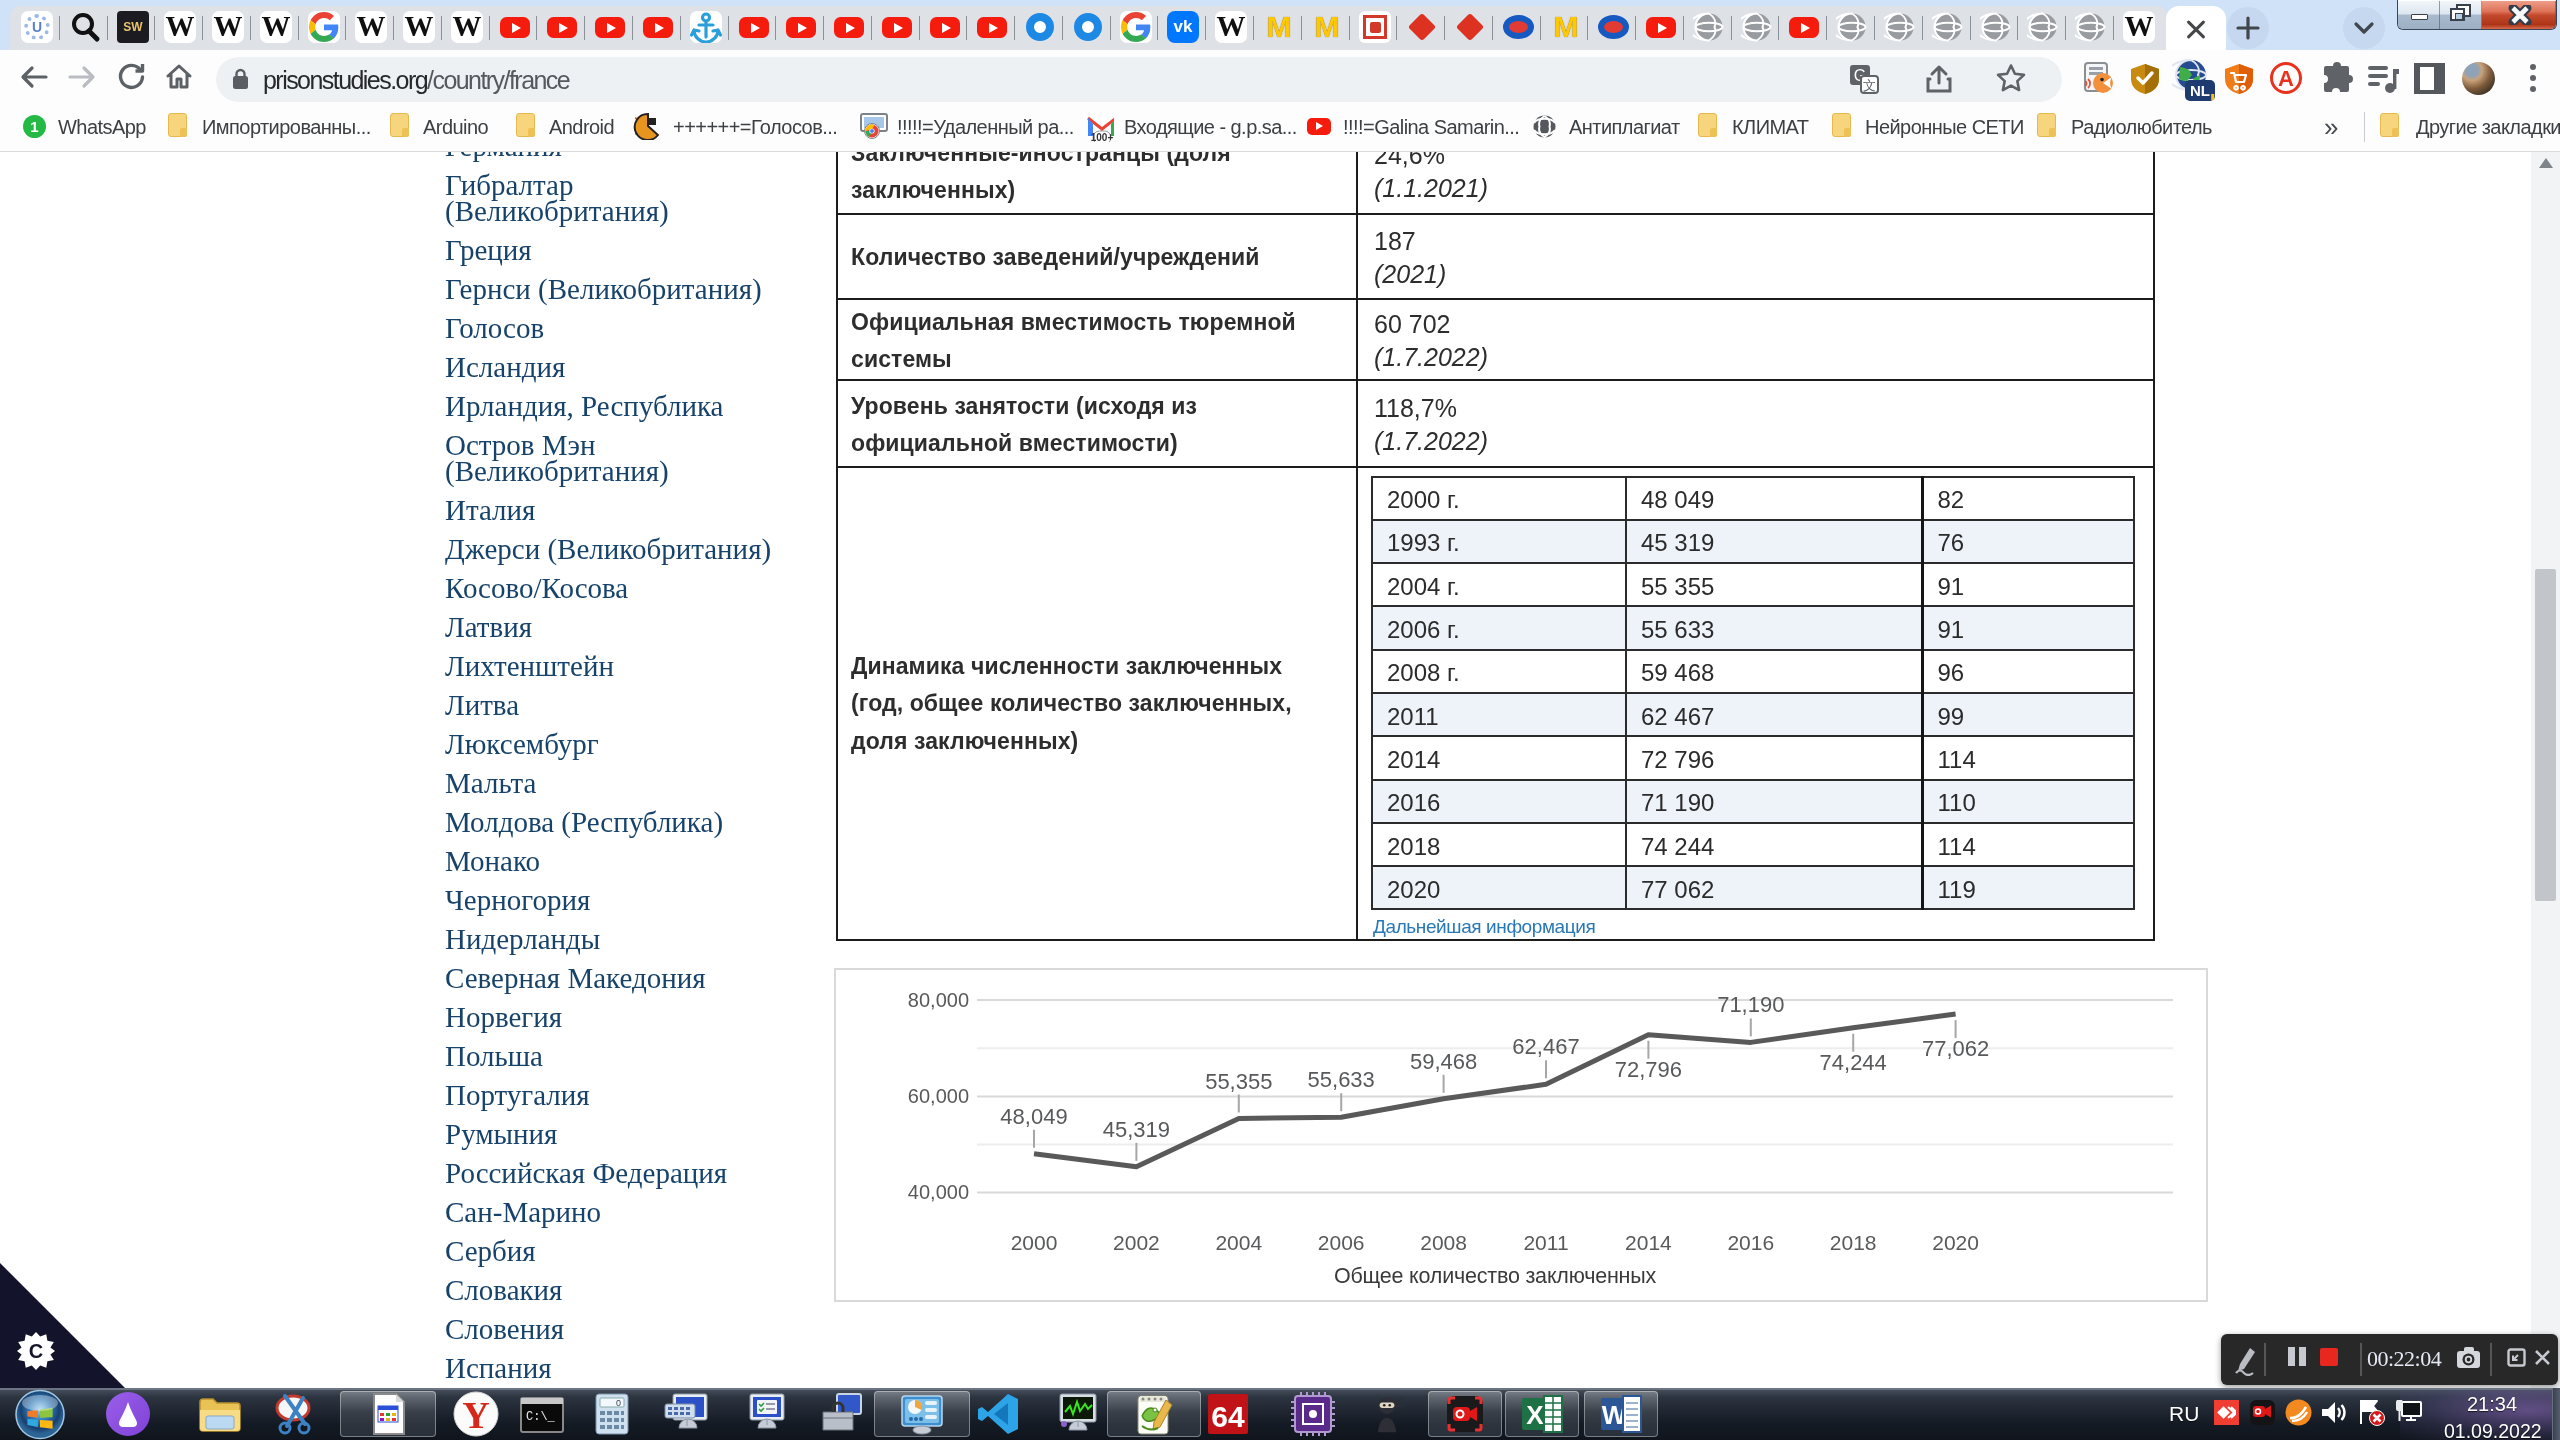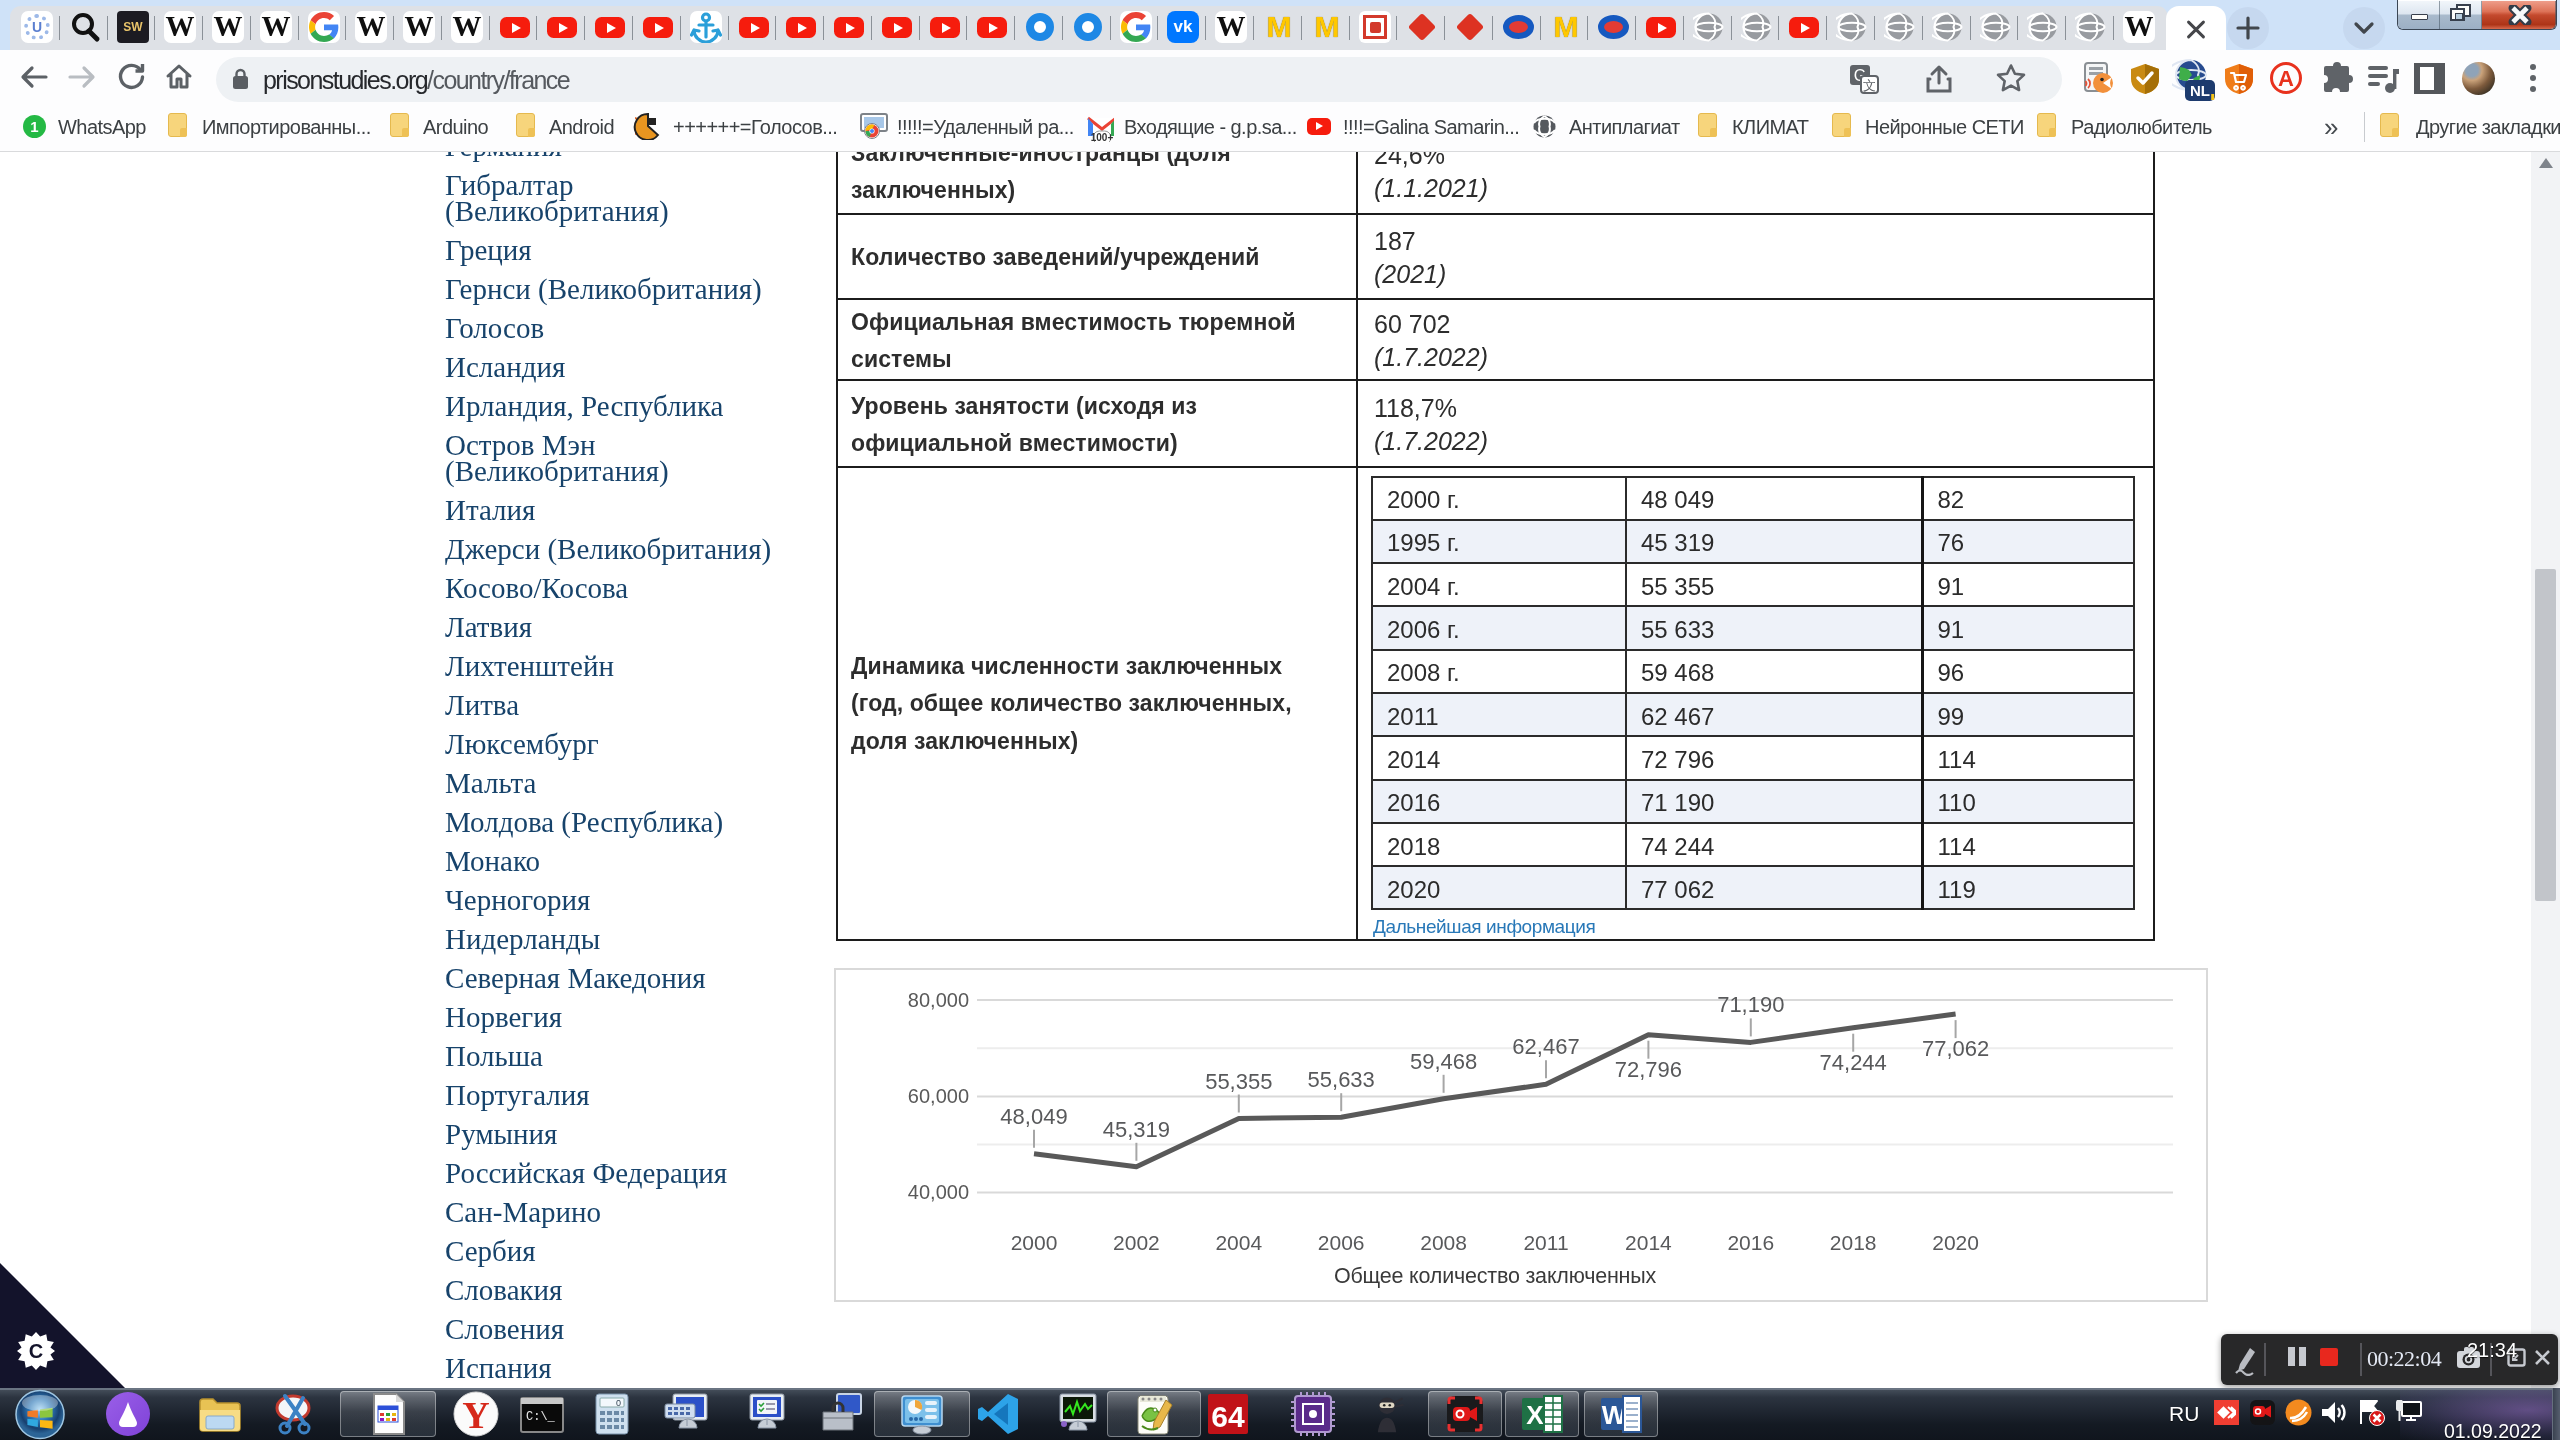--- a/index.html
+++ b/index.html
@@ -497,21 +497,21 @@
             <td class="lab" style="padding-top:1px">Динамика численности заключенных<br>(год, общее количество заключенных,<br>доля заключенных)</td>
             <td class="val" style="vertical-align:top">
               <table id="itable">
                 <tbody>
                   <tr>
                     <td class="c1">2000 г.</td>
                     <td class="c2">48 049</td>
                     <td class="c3">82</td>
                   </tr>
                   <tr class="alt">
-                    <td class="c1">1995 г.</td>
+                    <td class="c1">1993 г.</td>
                     <td class="c2">45 319</td>
                     <td class="c3">76</td>
                   </tr>
                   <tr>
                     <td class="c1">2004 г.</td>
                     <td class="c2">55 355</td>
                     <td class="c3">91</td>
                   </tr>
                   <tr class="alt">
                     <td class="c1">2006 г.</td>
@@ -851,15 +851,15 @@
       <path d="M4 2 v24 M4 3 h16 l-4 5 4 5 h-16" fill="#fff" stroke="#fff" stroke-width="2" stroke-linejoin="round"></path>
       <circle cx="20" cy="20" r="7.5" fill="#d81818" stroke="#fff"></circle>
       <path d="M16.5 16.5 l7 7 m0 -7 l-7 7" stroke="#fff" stroke-width="2.5"></path>
     </svg>
 <svg class="abs" style="left:2394px;top:1398px" width="29" height="28">
       <rect x="8" y="4" width="19" height="14" rx="1" fill="#0f1318" stroke="#fff" stroke-width="2"></rect>
       <path d="M17 18 v4 m-5 0 h10" stroke="#fff" stroke-width="2"></path>
       <rect x="2" y="2" width="7" height="11" rx="2" fill="#e8eaec"></rect>
       <path d="M4 4 v-2 m3 2 v-2 M5.5 13 v10" stroke="#e8eaec" stroke-width="2"></path>
     </svg>
-<div class="clock" style="left:2467px;top:1339px;font-size:20px">21:34</div>
+<div class="clock" style="left:2467px;top:1393px;font-size:20px">21:34</div>
 <div class="clock" style="left:2444px;top:1420px;font-size:19.5px">01.09.2022</div>
 <div class="abs" style="left:2552px;top:1388px;width:8px;height:52px;background:linear-gradient(90deg,#3a4250,#565e6e);border-left:1px solid #666f7e"></div>
 </div>
 </body></html>

